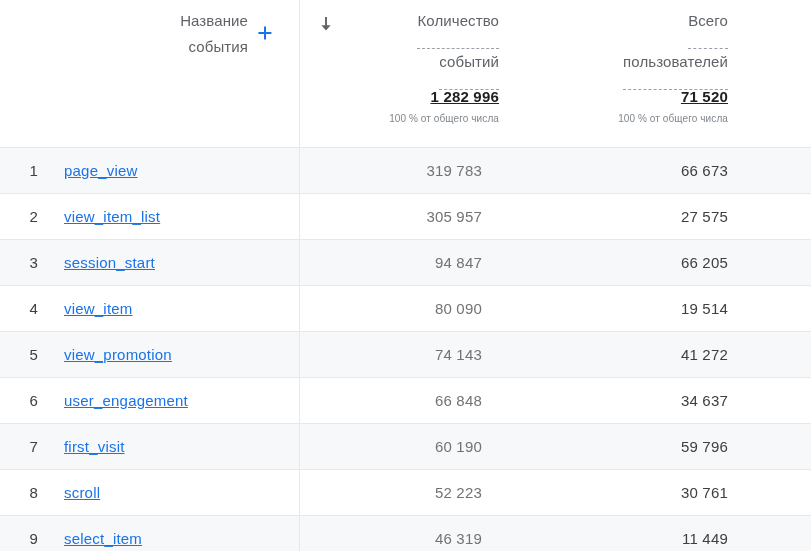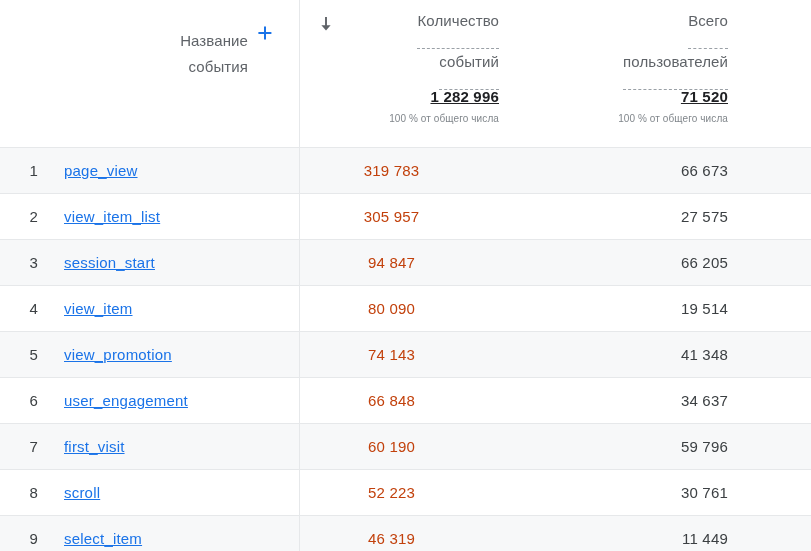--- a/index.html
+++ b/index.html
@@ -53,21 +53,20 @@
 
   .head-dim {
     left: 0;
     top: 8px;
     width: 248px;
     text-align: right;
     font-size: 15px;
     line-height: 26px;
     color: #5f6368;
     letter-spacing: .1px;
-    margin-top: 20px;
   }
 
   .plus-icon {
     position: absolute;
     left: 255px;
     top: 23px;
     width: 20px;
     height: 20px;
     color: #1a73e8;
     cursor: pointer;
@@ -159,24 +158,24 @@
     text-align: left;
   }
   .c-name a {
     color: #1a73e8;
     text-decoration: underline;
     font-size: 15px;
     cursor: pointer;
   }
 
   .c-events {
-    left: 292px;
+    left: 283px;
     width: 199px;
-    text-align: center;
-    color: #c2410c;
+    text-align: right;
+    color: #737373;
   }
 
   .c-users {
     left: 520px;
     width: 208px;
     text-align: right;
     color: #3c4043;
   }
 </style>
 </head>
@@ -247,21 +246,21 @@
         <div class="row">
           <div class="cell c-index">4</div>
           <div class="cell c-name"><a>view_item</a></div>
           <div class="cell c-events">80 090</div>
           <div class="cell c-users">19 514</div>
         </div>
         <div class="row striped">
           <div class="cell c-index">5</div>
           <div class="cell c-name"><a>view_promotion</a></div>
           <div class="cell c-events">74 143</div>
-          <div class="cell c-users">41 348</div>
+          <div class="cell c-users">41 272</div>
         </div>
         <div class="row">
           <div class="cell c-index">6</div>
           <div class="cell c-name"><a>user_engagement</a></div>
           <div class="cell c-events">66 848</div>
           <div class="cell c-users">34 637</div>
         </div>
         <div class="row striped">
           <div class="cell c-index">7</div>
           <div class="cell c-name"><a>first_visit</a></div>

